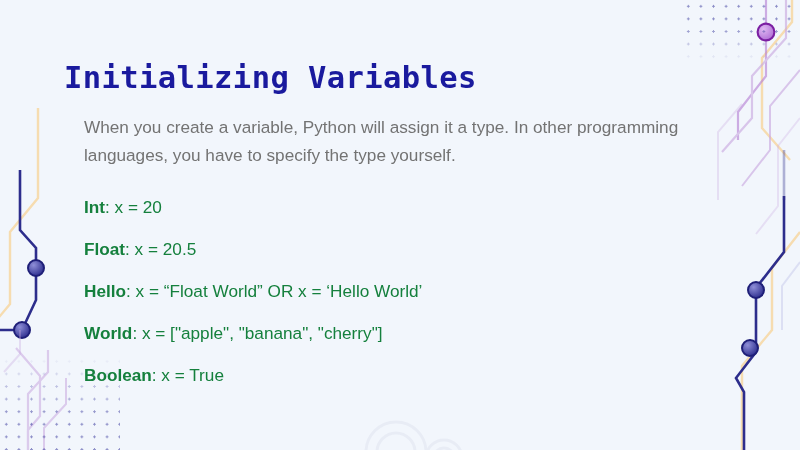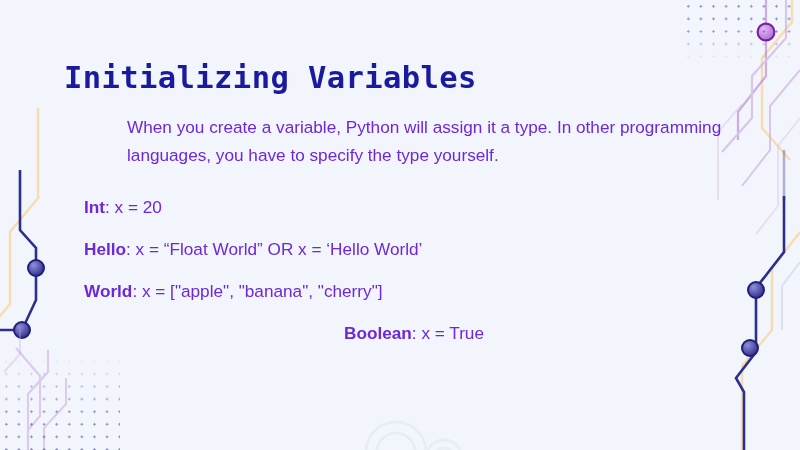--- a/index.html
+++ b/index.html
@@ -92,43 +92,41 @@
     white-space: nowrap;
   }
 
   #body-paragraph {
     position: absolute;
     left: 84px;
     top: 96px;
     width: 640px;
     font-size: 17.2px;
     line-height: 28px;
-    color: #6d28d9;
-    margin-left: 43px;
+    color: #737373;
   }
 
   #type-list {
     position: absolute;
     left: 84px;
     top: 196px;
     width: 660px;
     margin: 0;
     padding: 0;
     list-style: none;
   }
   #type-list li {
     font-size: 17.2px;
     line-height: 22px;
-    color: #6d28d9;
+    color: #15803d;
     margin: 0 0 20px 0;
     white-space: nowrap;
   }
   #type-list li:last-child {
     margin-bottom: 0;
-    text-align: center;
   }
   .type-label {
     font-weight: bold;
   }
   .type-value {
     font-weight: normal;
   }
 </style>
 </head>
 <body>
@@ -235,20 +233,23 @@
 
     <h1 id="page-title">Initializing Variables</h1>
 
     <p id="body-paragraph">When you create a variable, Python will assign it a type. In other programming languages, you have to specify the type yourself.</p>
 
     <ul id="type-list">
       <li>
         <span class="type-label">Int</span><span class="type-value">: x = 20</span>
       </li>
       <li>
+        <span class="type-label">Float</span><span class="type-value">: x = 20.5</span>
+      </li>
+      <li>
         <span class="type-label">Hello</span><span class="type-value">: x = “Float World”    OR    x = ‘Hello World’</span>
       </li>
       <li>
         <span class="type-label">World</span><span class="type-value">: x = ["apple", "banana", "cherry"]</span>
       </li>
       <li>
         <span class="type-label">Boolean</span><span class="type-value">: x = True</span>
       </li>
     </ul>
 

